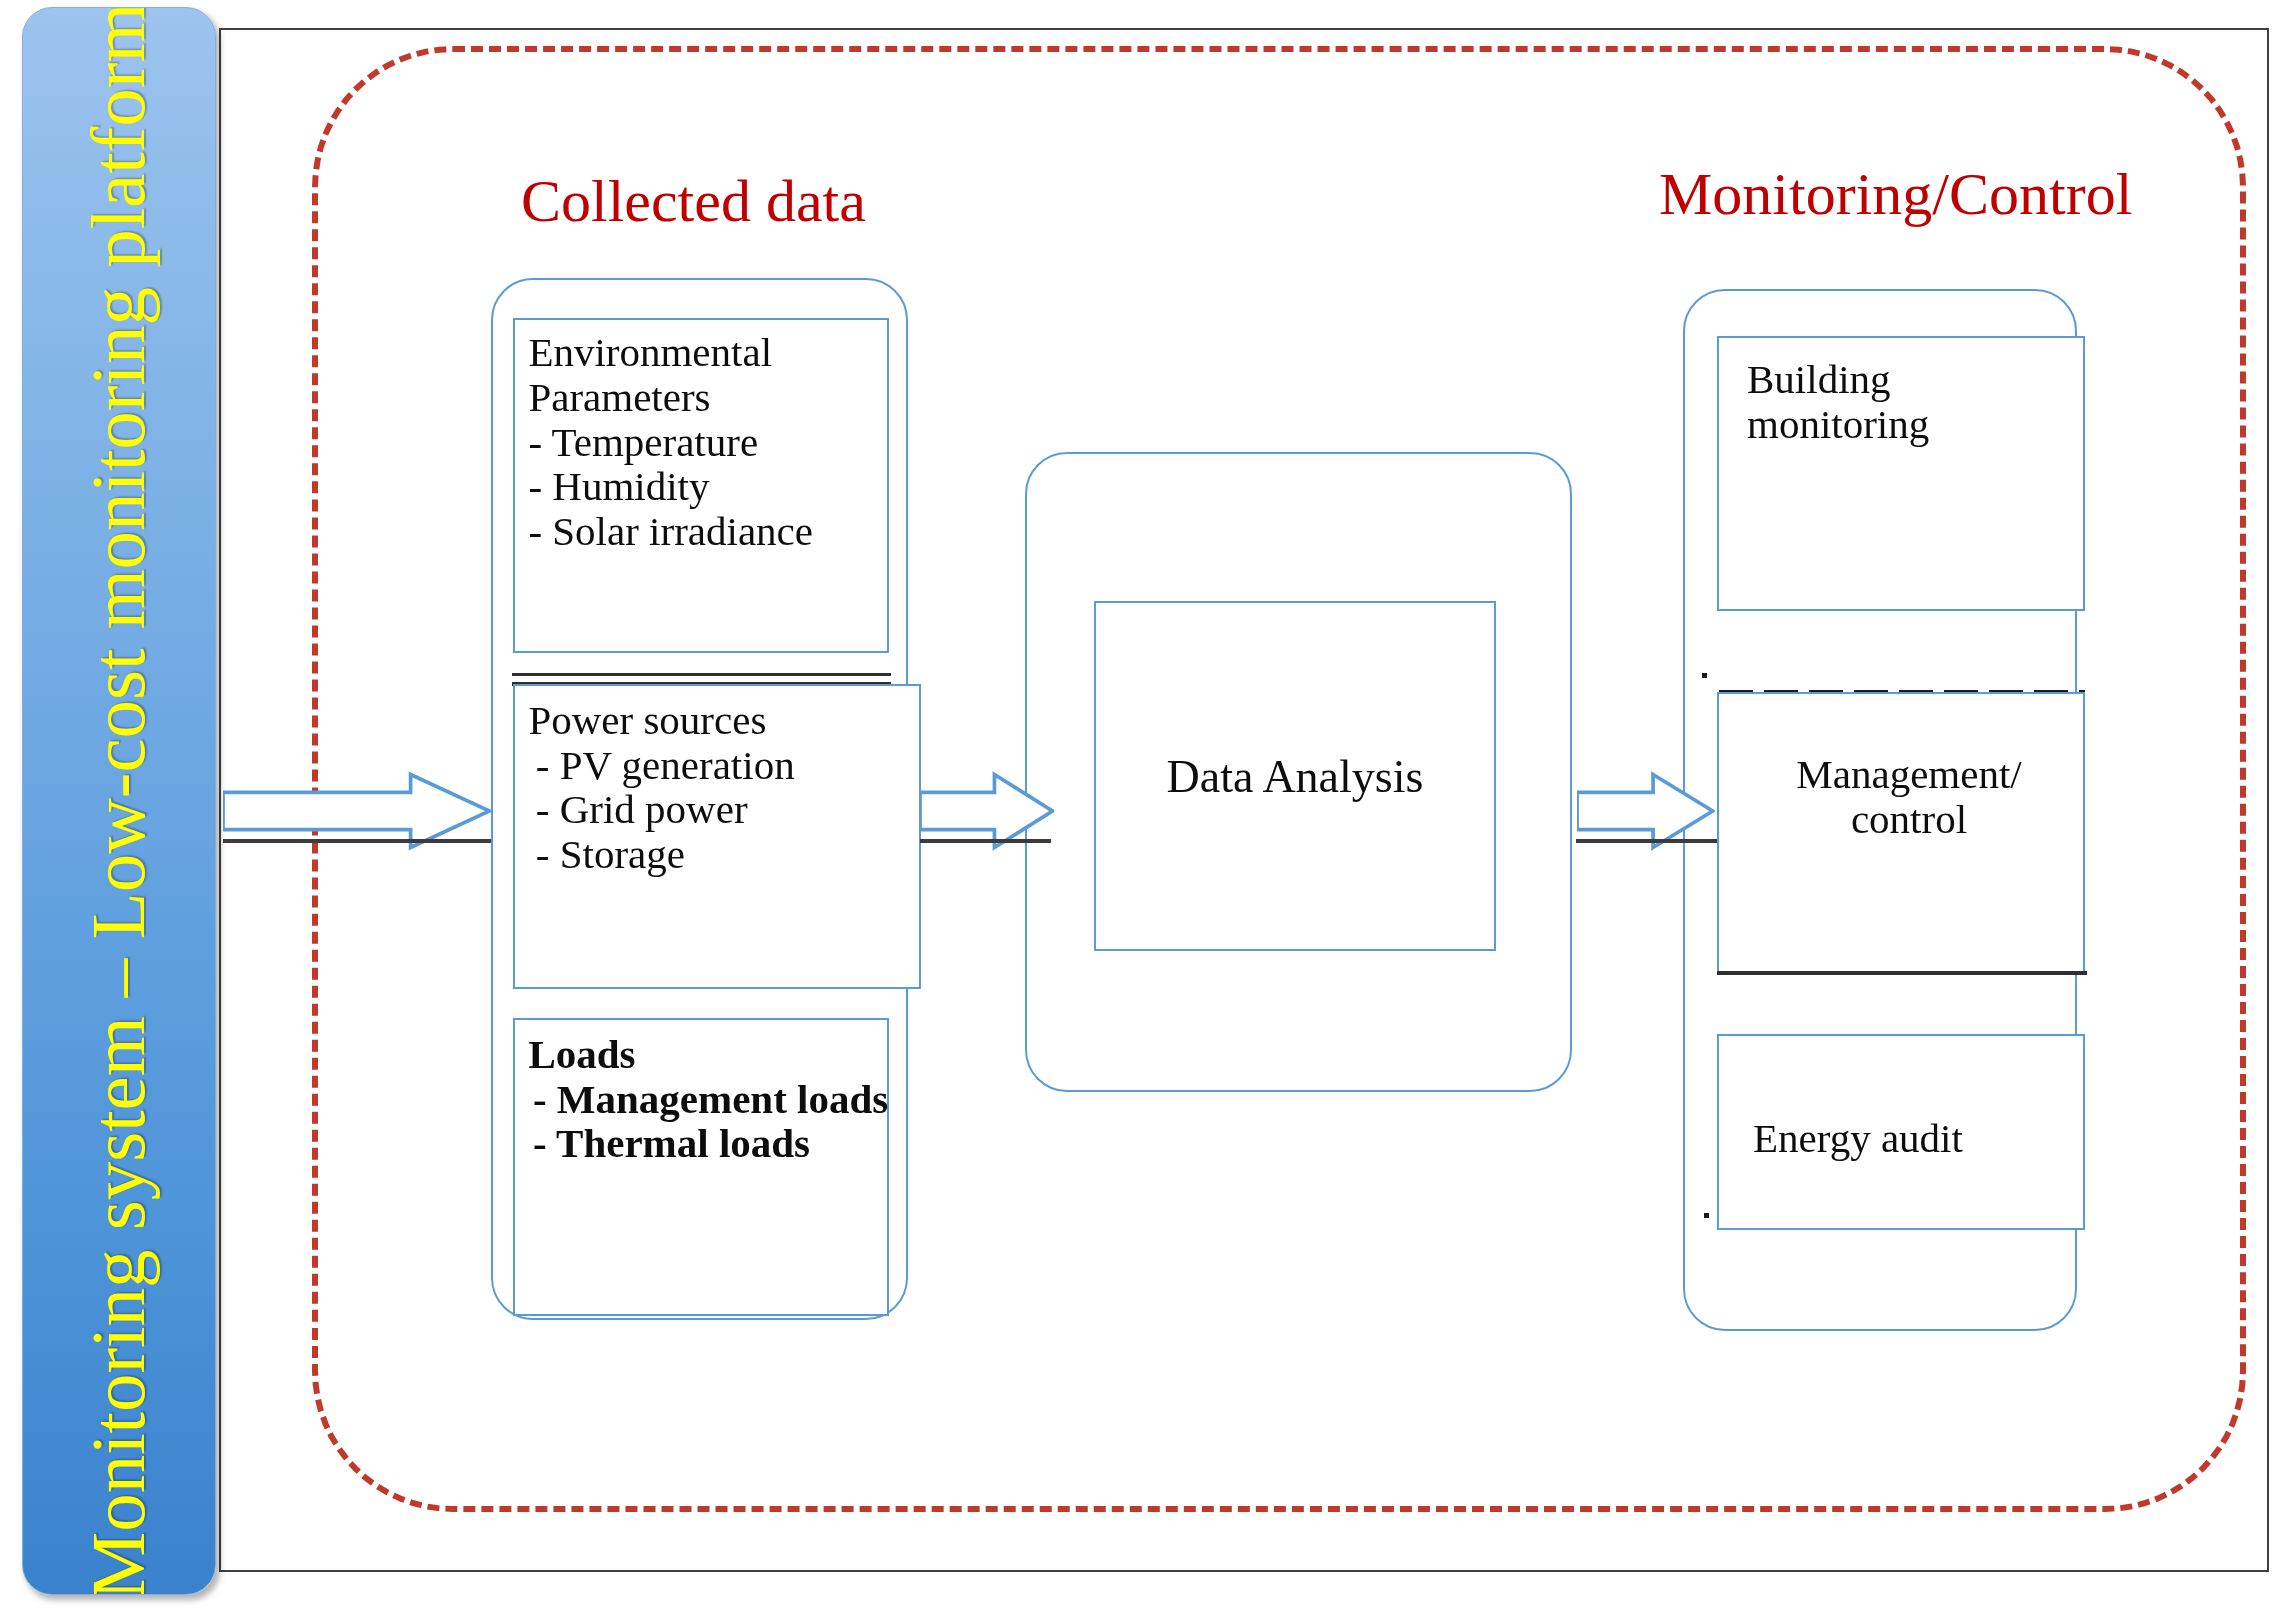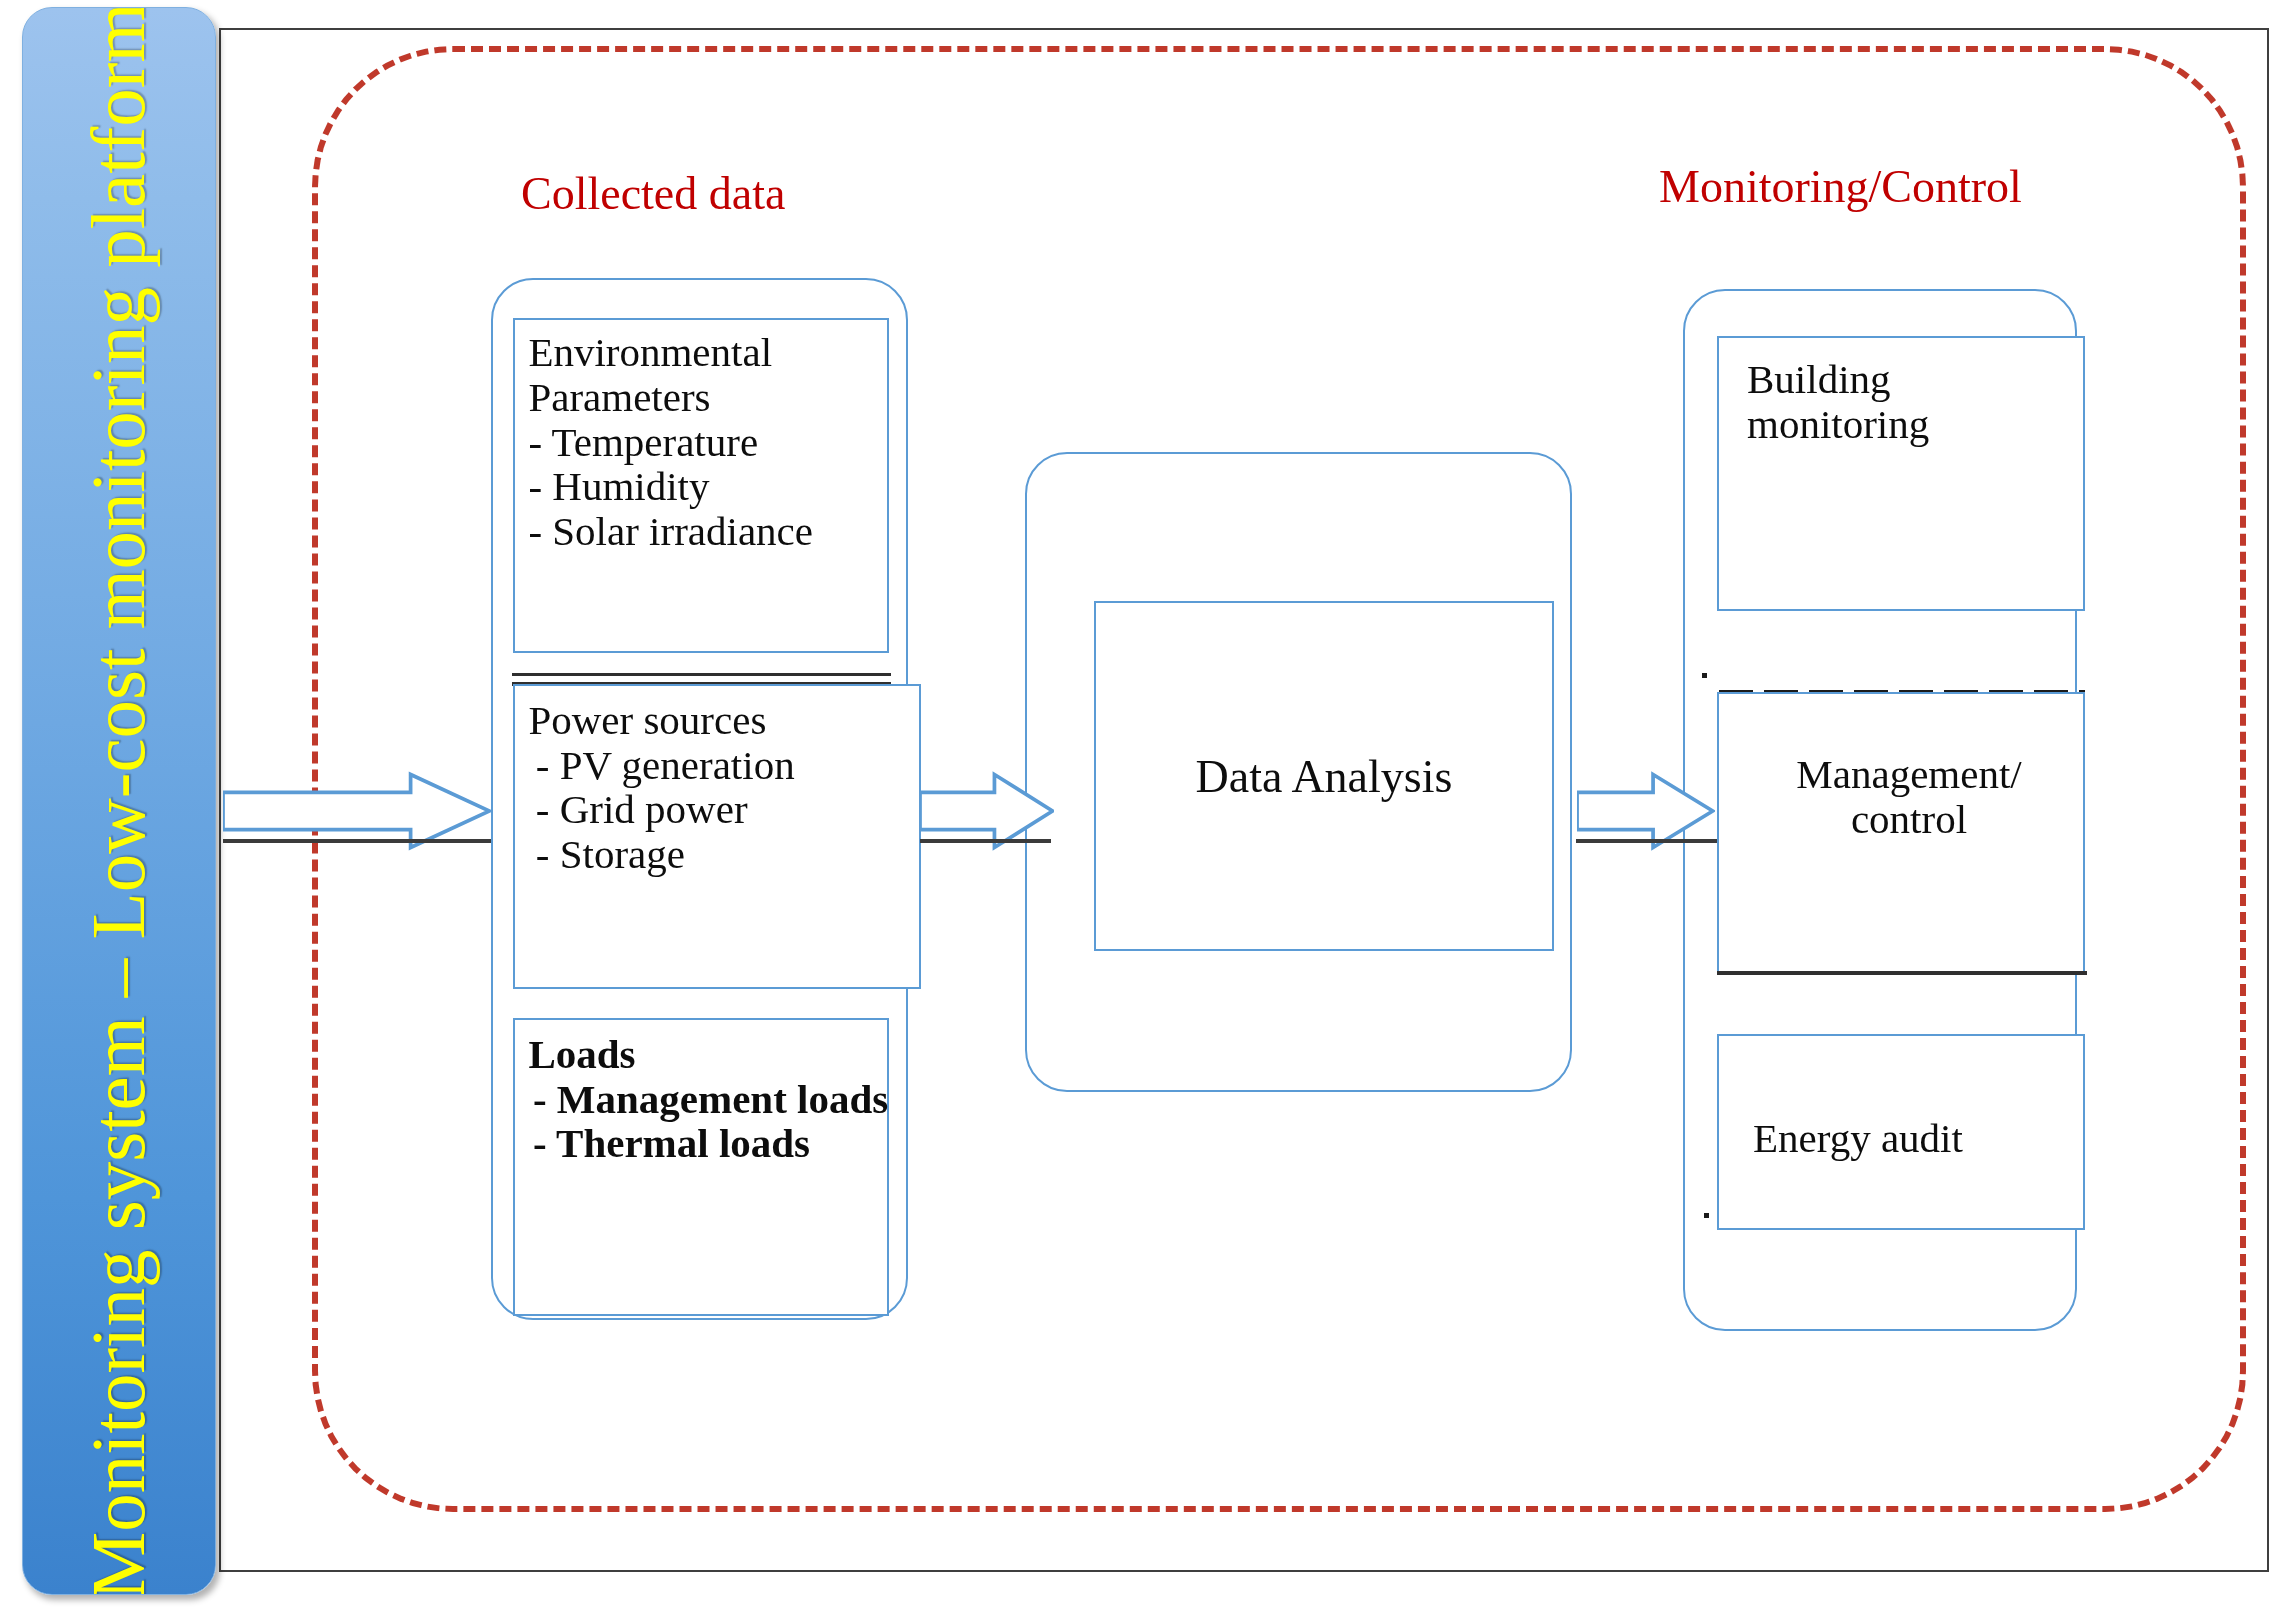--- a/index.html
+++ b/index.html
@@ -35,21 +35,21 @@
   
   #dashed-region{
     position:absolute;left:312px;top:46px;width:1934px;height:1466px;
     border:6.7px dashed #c0392b;
     border-radius:141px;
     box-sizing:border-box;
   }
 
   
   .section-caption{
-    position:absolute;color:#c00000;font-size:46px;white-space:nowrap;
+    position:absolute;color:#c00000;font-size:60px;white-space:nowrap;
   }
   #caption-collected{left:521px;top:167px;}
   #caption-monitoring{left:1659px;top:160px;}
 
   
   .group-shell{
     position:absolute;border:2.2px solid #5b9bd5;border-radius:42px;
     background:#fff;box-sizing:border-box;
   }
   #group-collected{left:491px;top:278px;width:417px;height:1042px;}
@@ -71,21 +71,21 @@
   #box-env  {left:513px;top:318px;width:376px;height:335px;}
   #box-power{left:513px;top:684px;width:408px;height:305px;}
   #box-loads{left:513px;top:1018px;width:376px;height:298px;}
 
   
   .black-rule{position:absolute;height:3px;background:#2f2f2f;}
   #rule-env-bottom{left:512px;top:673px;width:379px;}
   #rule-power-top {left:512px;top:682px;width:379px;height:3.7px;}
 
   
-  #box-analysis{left:1094px;top:601px;width:460px;height:350px;padding-left:48px;}
+  #box-analysis{left:1094px;top:601px;width:402px;height:350px;padding-left:48px;}
   #analysis-label{
     position:absolute;left:0;right:0;top:50%;transform:translateY(-50%);
     text-align:center;font-size:46px;color:#0d0d0d;white-space:nowrap;
   }
 
   
   #box-building {left:1717px;top:336px;width:368px;height:275px;}
   #box-mgmt     {left:1717px;top:692px;width:368px;height:283px;text-align:center;}
   #box-audit    {left:1717px;top:1034px;width:368px;height:196px;}
 

